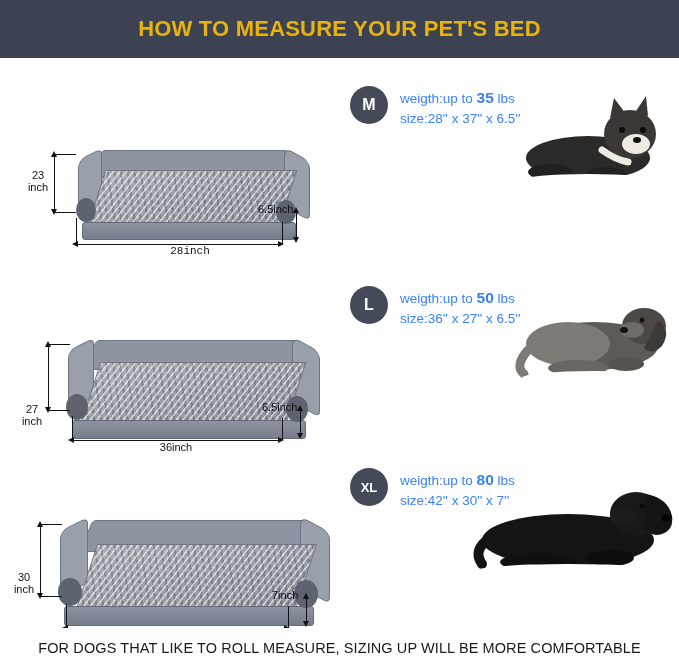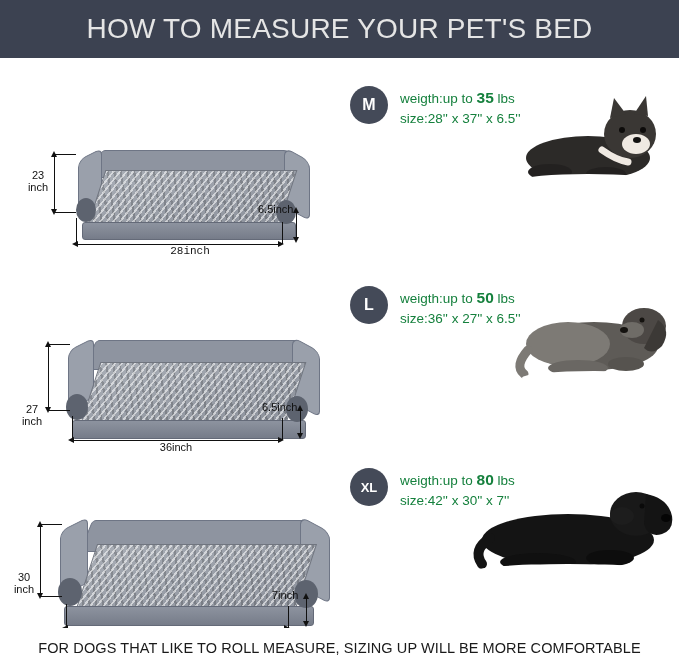--- a/index.html
+++ b/index.html
@@ -21,23 +21,23 @@
   }
   
   .header {
     height: 58px;
     background: #3c4251;
     display: flex;
     align-items: center;
     justify-content: center;
   }
   .header-title {
-    color: #e5e5e5;
-    font-size: 28px;
-    font-weight: normal;
+    color: #eab308;
+    font-size: 22px;
+    font-weight: bold;
     letter-spacing: 0.2px;
     text-align: center;
     white-space: nowrap;
   }
   
   .rows {
     position: relative;
   }
   .row {
     position: relative;
@@ -139,21 +139,21 @@
     justify-content: center;
     flex: 0 0 auto;
   }
   .badge.small-text { font-size: 13px; }
   .spec {
     margin-left: 12px;
     padding-top: 1px;
   }
   .spec-line {
     font-size: 13.5px;
-    color: #15803d;
+    color: #3b82f6;
     line-height: 1.45;
     white-space: nowrap;
   }
   .spec-line .big {
     font-size: 15.5px;
     font-weight: bold;
   }
   
   .dog {
     position: absolute;

